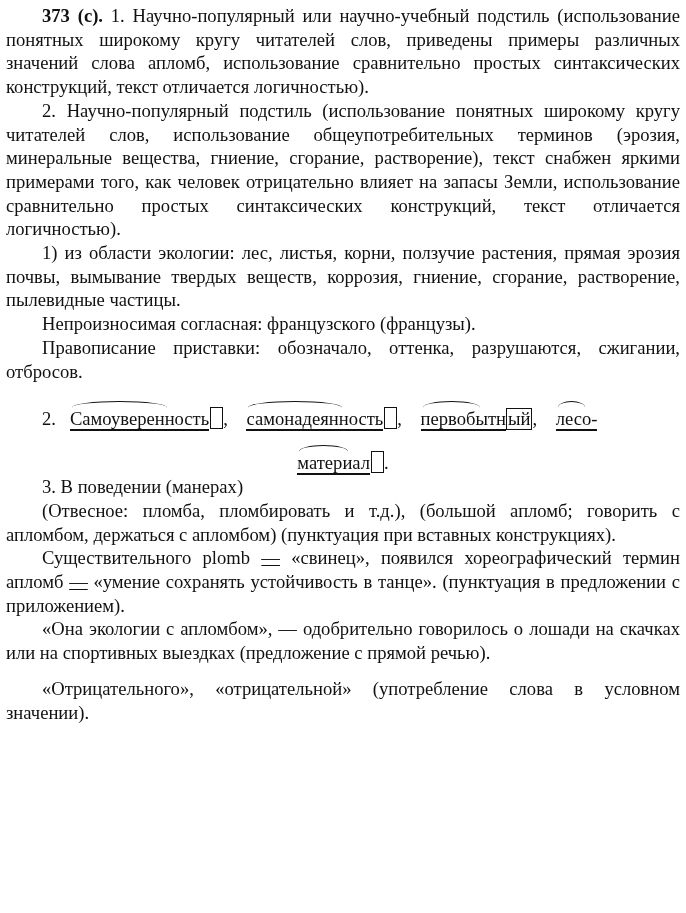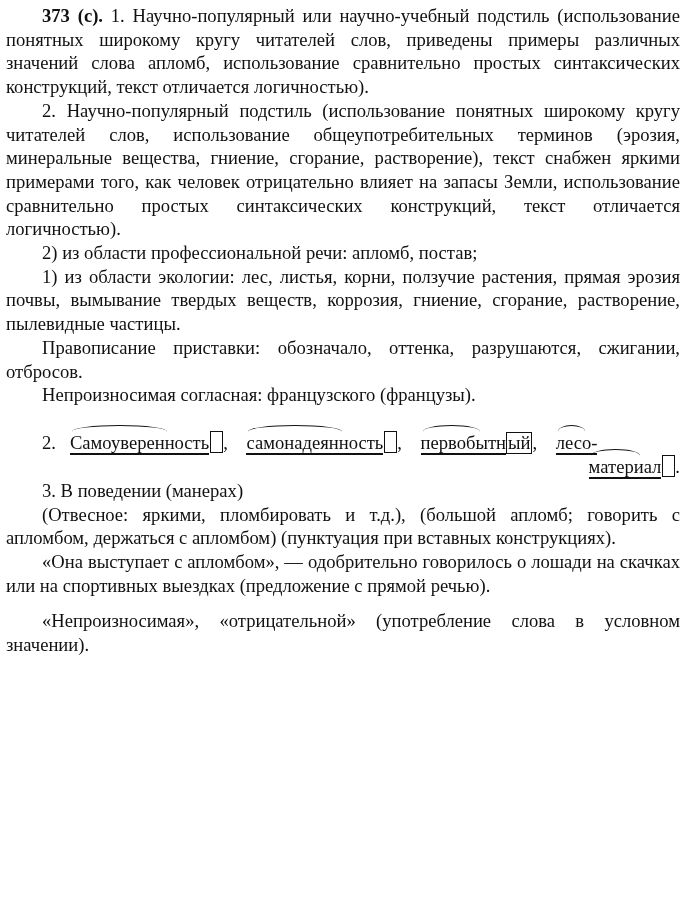--- a/index.html
+++ b/index.html
@@ -42,45 +42,45 @@
 
 <div class="page">
 
   <p>
     <span class="bold">373 (с).</span>
     <span>1. Научно-популярный или научно-учебный подстиль (исполь­зование понятных широкому кругу читателей слов, приведены примеры различных значений слова </span><span class="it">апломб</span><span>, использование сравнительно простых синтаксических конструкций, текст отличается логичностью).</span>
   </p>
 
   <p><span>2. Научно-популярный подстиль (использование понятных широкому кругу читателей слов, использование общеупотребительных терминов (</span><span class="it">эро­зия, минеральные вещества, гниение, сгорание, растворение</span><span>), текст снаб­жен яркими примерами того, как человек отрицательно влияет на запасы Земли, использование сравнительно простых синтаксических конструкций, текст отличается логичностью).</span></p>
 
-  <p>2) из области профессиональной речи: апломб, постав;</p>
   <p>1) из области экологии: лес, листья, корни, ползучие растения, прямая эрозия почвы, вымывание твердых веществ, коррозия, гниение, сгорание, растворение, пылевидные частицы.</p>
 
+  <p>Непроизносимая согласная: французского (французы).</p>
   <p>Правописание приставки: обозначало, оттенка, разрушаются, сжига­нии, отбросов.</p>
-  <p>Непроизносимая согласная: французского (французы).</p>
 
   <p class="morph-line" style="margin-top:24px;">
     <span>2.</span>&nbsp;&nbsp;
     <span class="morph-word"><span>Самоуверенность</span></span><span class="ending-box"></span><span>,</span>
     &nbsp;&nbsp;
     <span class="morph-word"><span>самонадеянность</span></span><span class="ending-box"></span><span>,</span>
     &nbsp;&nbsp;
     <span class="morph-word"><span>первобытн</span></span><span class="ending-box-text">ый</span><span>,</span>
     &nbsp;&nbsp;
     <span class="morph-word"><span>лесо-</span></span>
   </p>
-  <p class="noindent" style="text-align:right; margin-top:0;">
+  <p class="noindent" style="text-align:center; margin-top:20px;">
     <span class="morph-word"><span>материал</span></span><span class="ending-box"></span><span>.</span>
   </p>
 
   <p>3. В поведении (манерах)</p>
 
-  <p><span>(Отвесное: </span><span class="it">яркими, пломбировать и т.д.</span><span>), (</span><span class="it">большой апломб; говорить с апломбом, держаться с апломбом</span><span>) (пунктуация при вставных конструкциях).</span></p>
+  <p><span>(Отвесное: </span><span class="it">пломба, пломбировать и т.д.</span><span>), (</span><span class="it">большой апломб; говорить с апломбом, держаться с апломбом</span><span>) (пунктуация при вставных конструкциях).</span></p>
 
 
+  <p><span>Существительного plomb </span><span class="ul">—</span><span> «свинец», появился хореографический тер­мин </span><span class="it">апломб</span><span> </span><span class="ul">—</span><span> «умение сохранять устойчивость в танце». (пунктуация в предложении с приложением).</span></p>
 
-  <p>«Она выступает с апломбом», — одобрительно говорилось о лошади на скачках или на спортивных выездках (предложение с прямой речью).</p>
+  <p>«Она экологии с апломбом», — одобрительно говорилось о лошади на скачках или на спортивных выездках (предложение с прямой речью).</p>
 
   <div class="gap"></div>
 
-  <p>«Непроизносимая», «отрицательной» (употребление слова в условном значении).</p>
+  <p>«Отрицательного», «отрицательной» (употребление слова в условном значении).</p>
 
 </div>
 
 </body></html>

